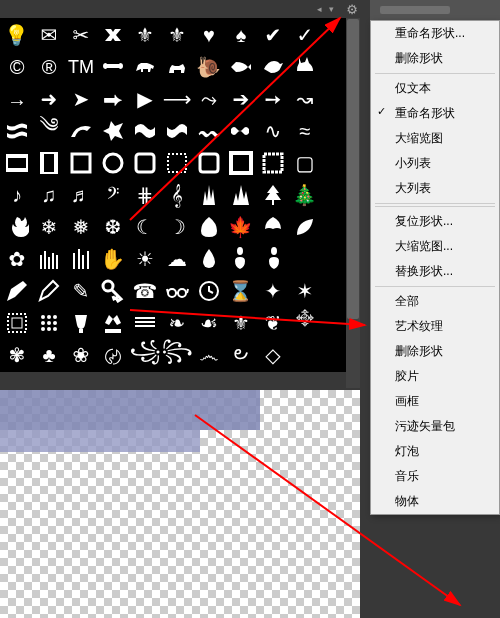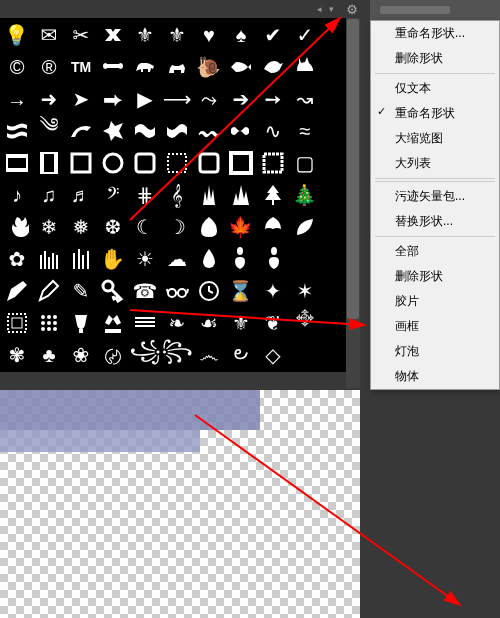--- a/index.html
+++ b/index.html
@@ -50,21 +50,21 @@
       </div>
     <div class="shape-cell">⚜</div>
     <div class="shape-cell">⚜</div>
     <div class="shape-cell">♥</div>
     <div class="shape-cell">♠</div>
     <div class="shape-cell">✔</div>
     <div class="shape-cell">✓</div>
 
     <div class="shape-cell">©</div>
     <div class="shape-cell">®</div>
-    <div class="shape-cell" style="font-size:14px;font-weight:bold">TM</div>
+    <div class="shape-cell" style="font-size:18px;font-weight:normal">TM</div>
     <div class="shape-cell">
         <svg viewBox="0 0 24 24">
           <path d="M5 8a3 3 0 100 6l1-1h12l1 1a3 3 0 100-6l-1 1H6z"></path>
         </svg>
       </div>
     <div class="shape-cell">
         <svg viewBox="0 0 24 24">
           <path d="M3 16l2-6 3-2h6l3 1 4 2-1 3-2-1-1 4h-2v-3h-5v3H8v-3z"></path>
         </svg>
       </div>
@@ -369,31 +369,36 @@
   <div class="strip-knob"></div>
 </div>
 
 <div class="menu">
   <div class="menu-item">重命名形状...</div>
   <div class="menu-item">删除形状</div>
   <div class="menu-sep"></div>
   <div class="menu-item">仅文本</div>
   <div class="menu-item"><span class="check">✓</span><span>重命名形状</span></div>
   <div class="menu-item">大缩览图</div>
+  <div class="menu-item">小列表</div>
   <div class="menu-item">大列表</div>
   <div class="menu-sep"></div>
   <div class="menu-sep"></div>
-  <div class="menu-item">污迹矢量包...</div>
+  <div class="menu-item">复位形状...</div>
+  <div class="menu-item">大缩览图...</div>
   <div class="menu-item">替换形状...</div>
   <div class="menu-sep"></div>
   <div class="menu-item">全部</div>
+  <div class="menu-item">艺术纹理</div>
   <div class="menu-item">删除形状</div>
   <div class="menu-item">胶片</div>
   <div class="menu-item">画框</div>
+  <div class="menu-item">污迹矢量包</div>
   <div class="menu-item">灯泡</div>
+  <div class="menu-item">音乐</div>
   <div class="menu-item">物体</div>
 </div>
 
 <svg class="arrow" style="left:0;top:0;width:500px;height:618px">
   <defs>
       <marker id="ah" markerWidth="10" markerHeight="10" refX="8" refY="3" orient="auto">
         <path d="M0 0L9 3L0 6z" class="arrow-head"></path>
       </marker>
     </defs>
   <line x1="130" y1="220" x2="340" y2="18" class="arrow-line" marker-end="url(#ah)"></line>

